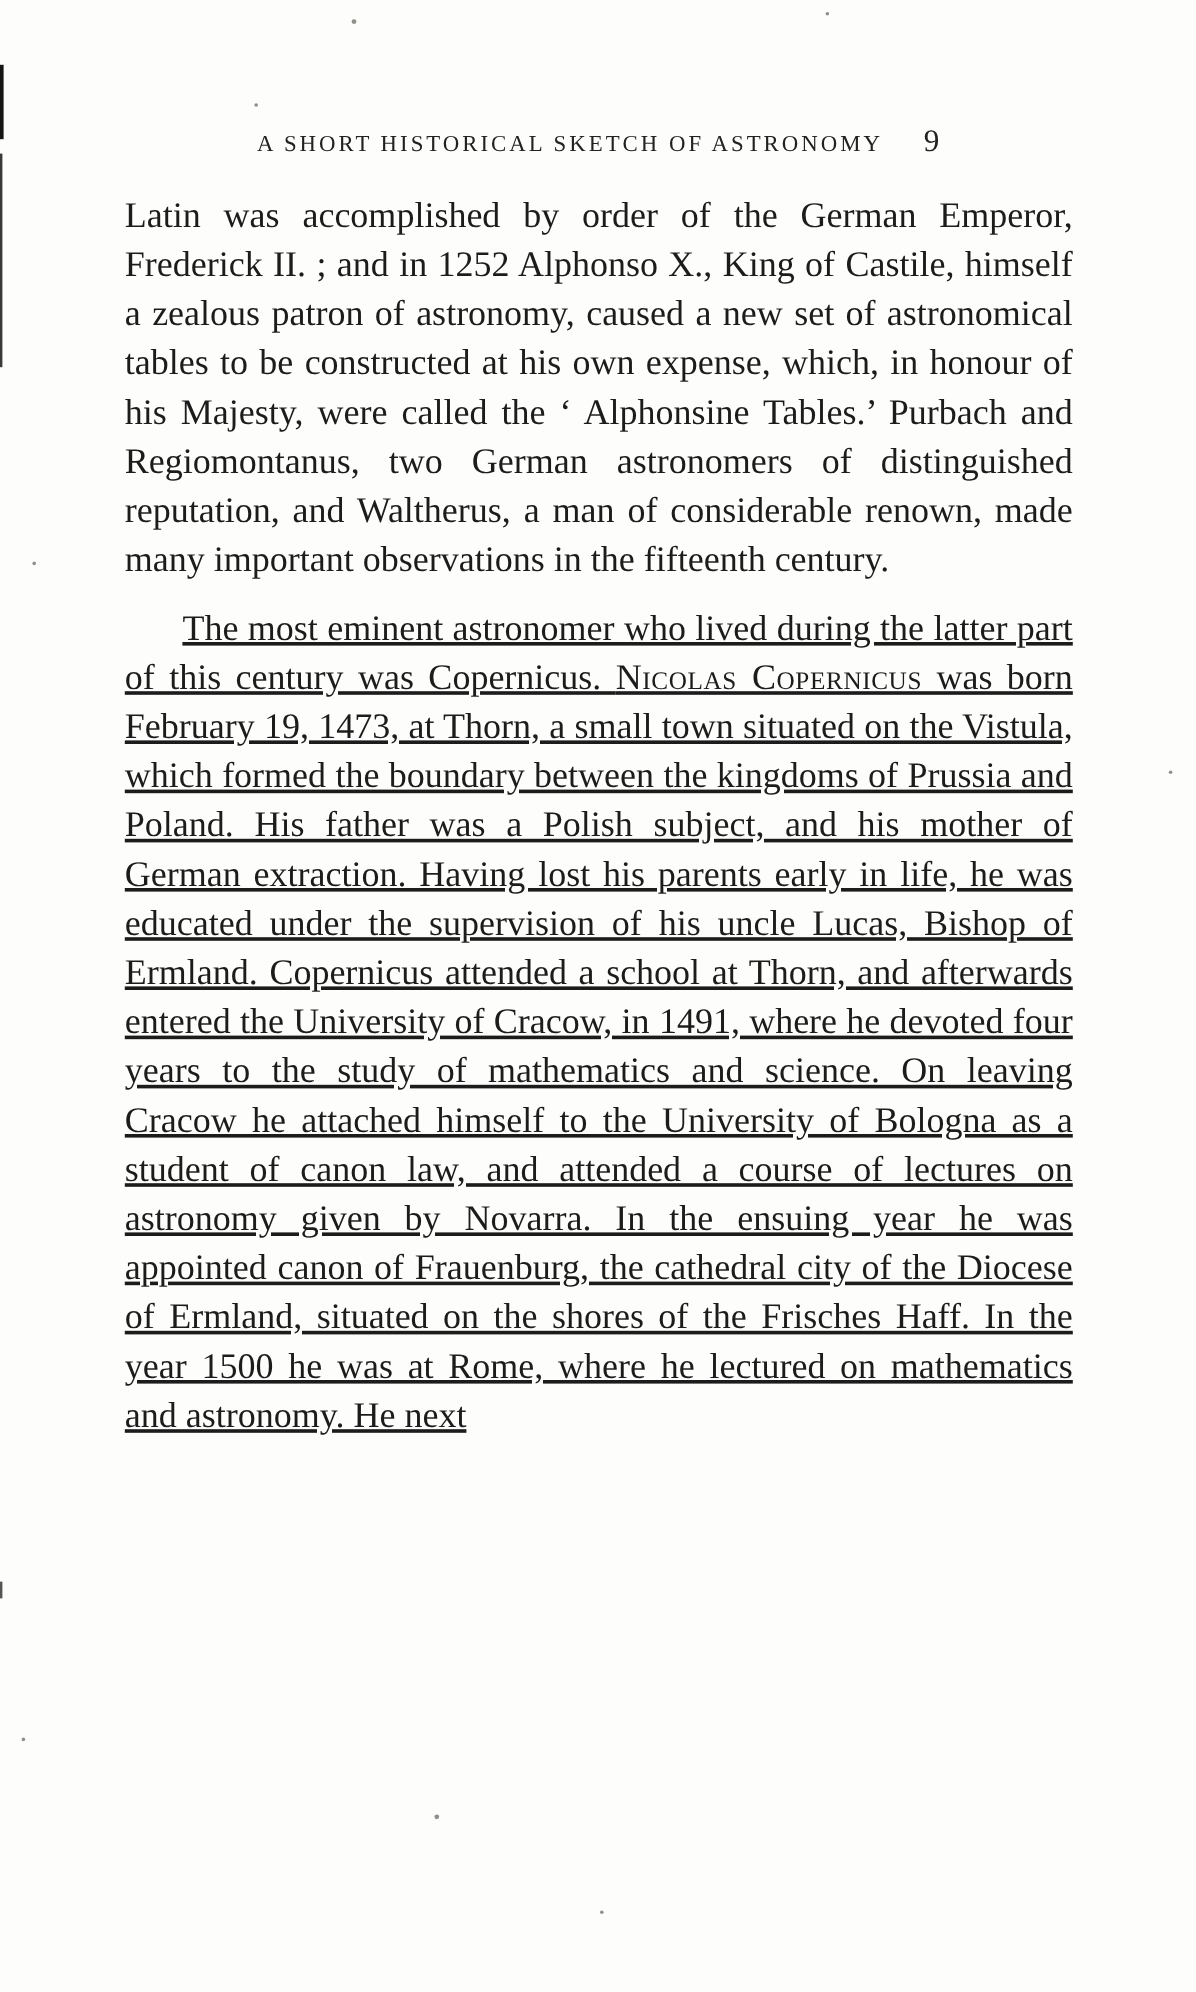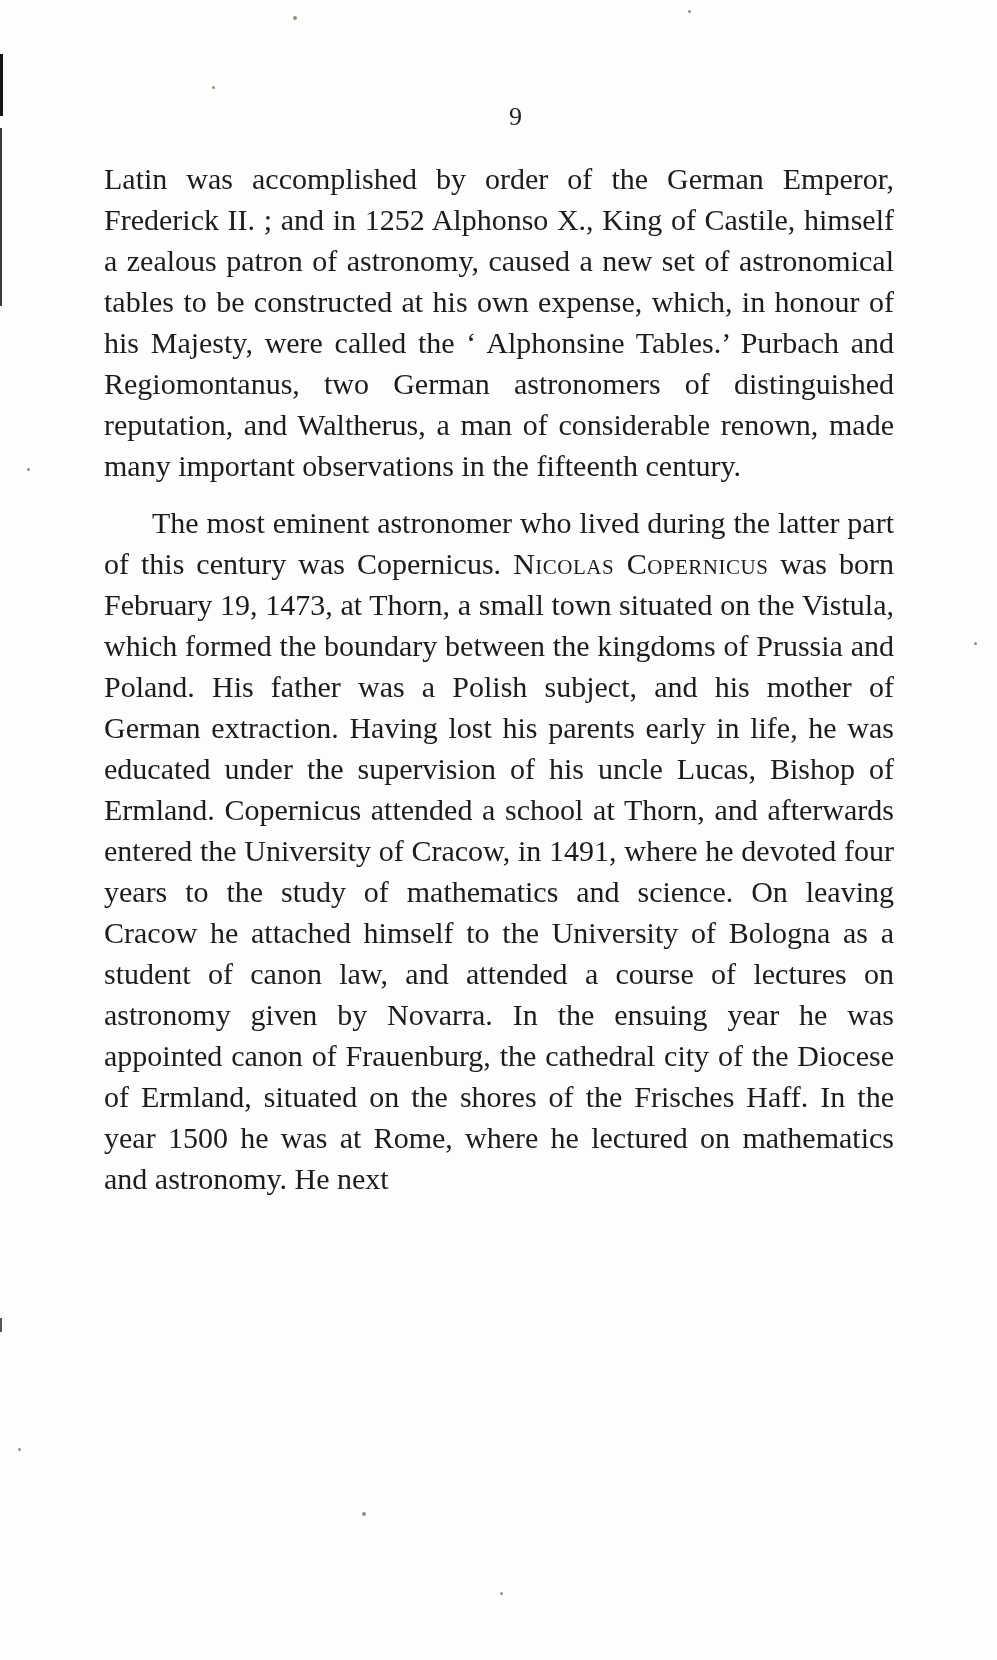--- a/index.html
+++ b/index.html
@@ -44,20 +44,21 @@
     line-height: 41px;
     text-align: justify;
     text-justify: inter-word;
   }
   .para {
     margin: 16px;
     padding: 0;
   }
   .para.indent {
     text-indent: 48px;
+    text-decoration: underline;
   }
   .smallcaps {
     font-variant-caps: small-caps;
     letter-spacing: 0.5px;
   }
   
   .artifact {
     position: absolute;
     background: #2a2a2a;
   }
@@ -73,20 +74,21 @@
   .speck-6 { left: 500px; top: 1592px; width: 3px; height: 3px; }
   .speck-7 { left: 18px;  top: 1448px; width: 3px; height: 3px; }
   .speck-8 { left: 212px; top: 86px;  width: 3px; height: 3px; }
 </style>
 </head>
 <body>
 
 <div class="page">
 
   <div class="running-header">
+    <span class="header-title">A SHORT HISTORICAL SKETCH OF ASTRONOMY</span>
     <span class="page-number">9</span>
   </div>
 
   <div class="page-body">
     <p class="para"><span>Latin was accomplished by order of the German Emperor, Frederick II. ; and in 1252 Alphonso X., King of Castile, himself a zealous patron of astronomy, caused a new set of astronomical tables to be constructed at his own expense, which, in honour of his Majesty, were called the ‘ Alphonsine Tables.’ Purbach and Regiomontanus, two German astronomers of distinguished reputation, and Waltherus, a man of considerable renown, made many important observations in the fifteenth century.</span></p>
     <p class="para indent"><span>The most eminent astronomer who lived during the latter part of this century was Copernicus. </span><span class="smallcaps">Nicolas Copernicus</span><span> was born February 19, 1473, at Thorn, a small town situated on the Vistula, which formed the boundary between the kingdoms of Prussia and Poland. His father was a Polish subject, and his mother of German extraction. Having lost his parents early in life, he was educated under the supervision of his uncle Lucas, Bishop of Ermland. Copernicus attended a school at Thorn, and afterwards entered the University of Cracow, in 1491, where he devoted four years to the study of mathematics and science. On leaving Cracow he attached himself to the University of Bologna as a student of canon law, and attended a course of lectures on astronomy given by Novarra. In the ensuing year he was appointed canon of Frauenburg, the cathedral city of the Diocese of Ermland, situated on the shores of the Frisches Haff. In the year 1500 he was at Rome, where he lectured on mathematics and astronomy. He next</span></p>
   </div>
 
   <div>
     <div class="artifact edge-bar-1"></div>

